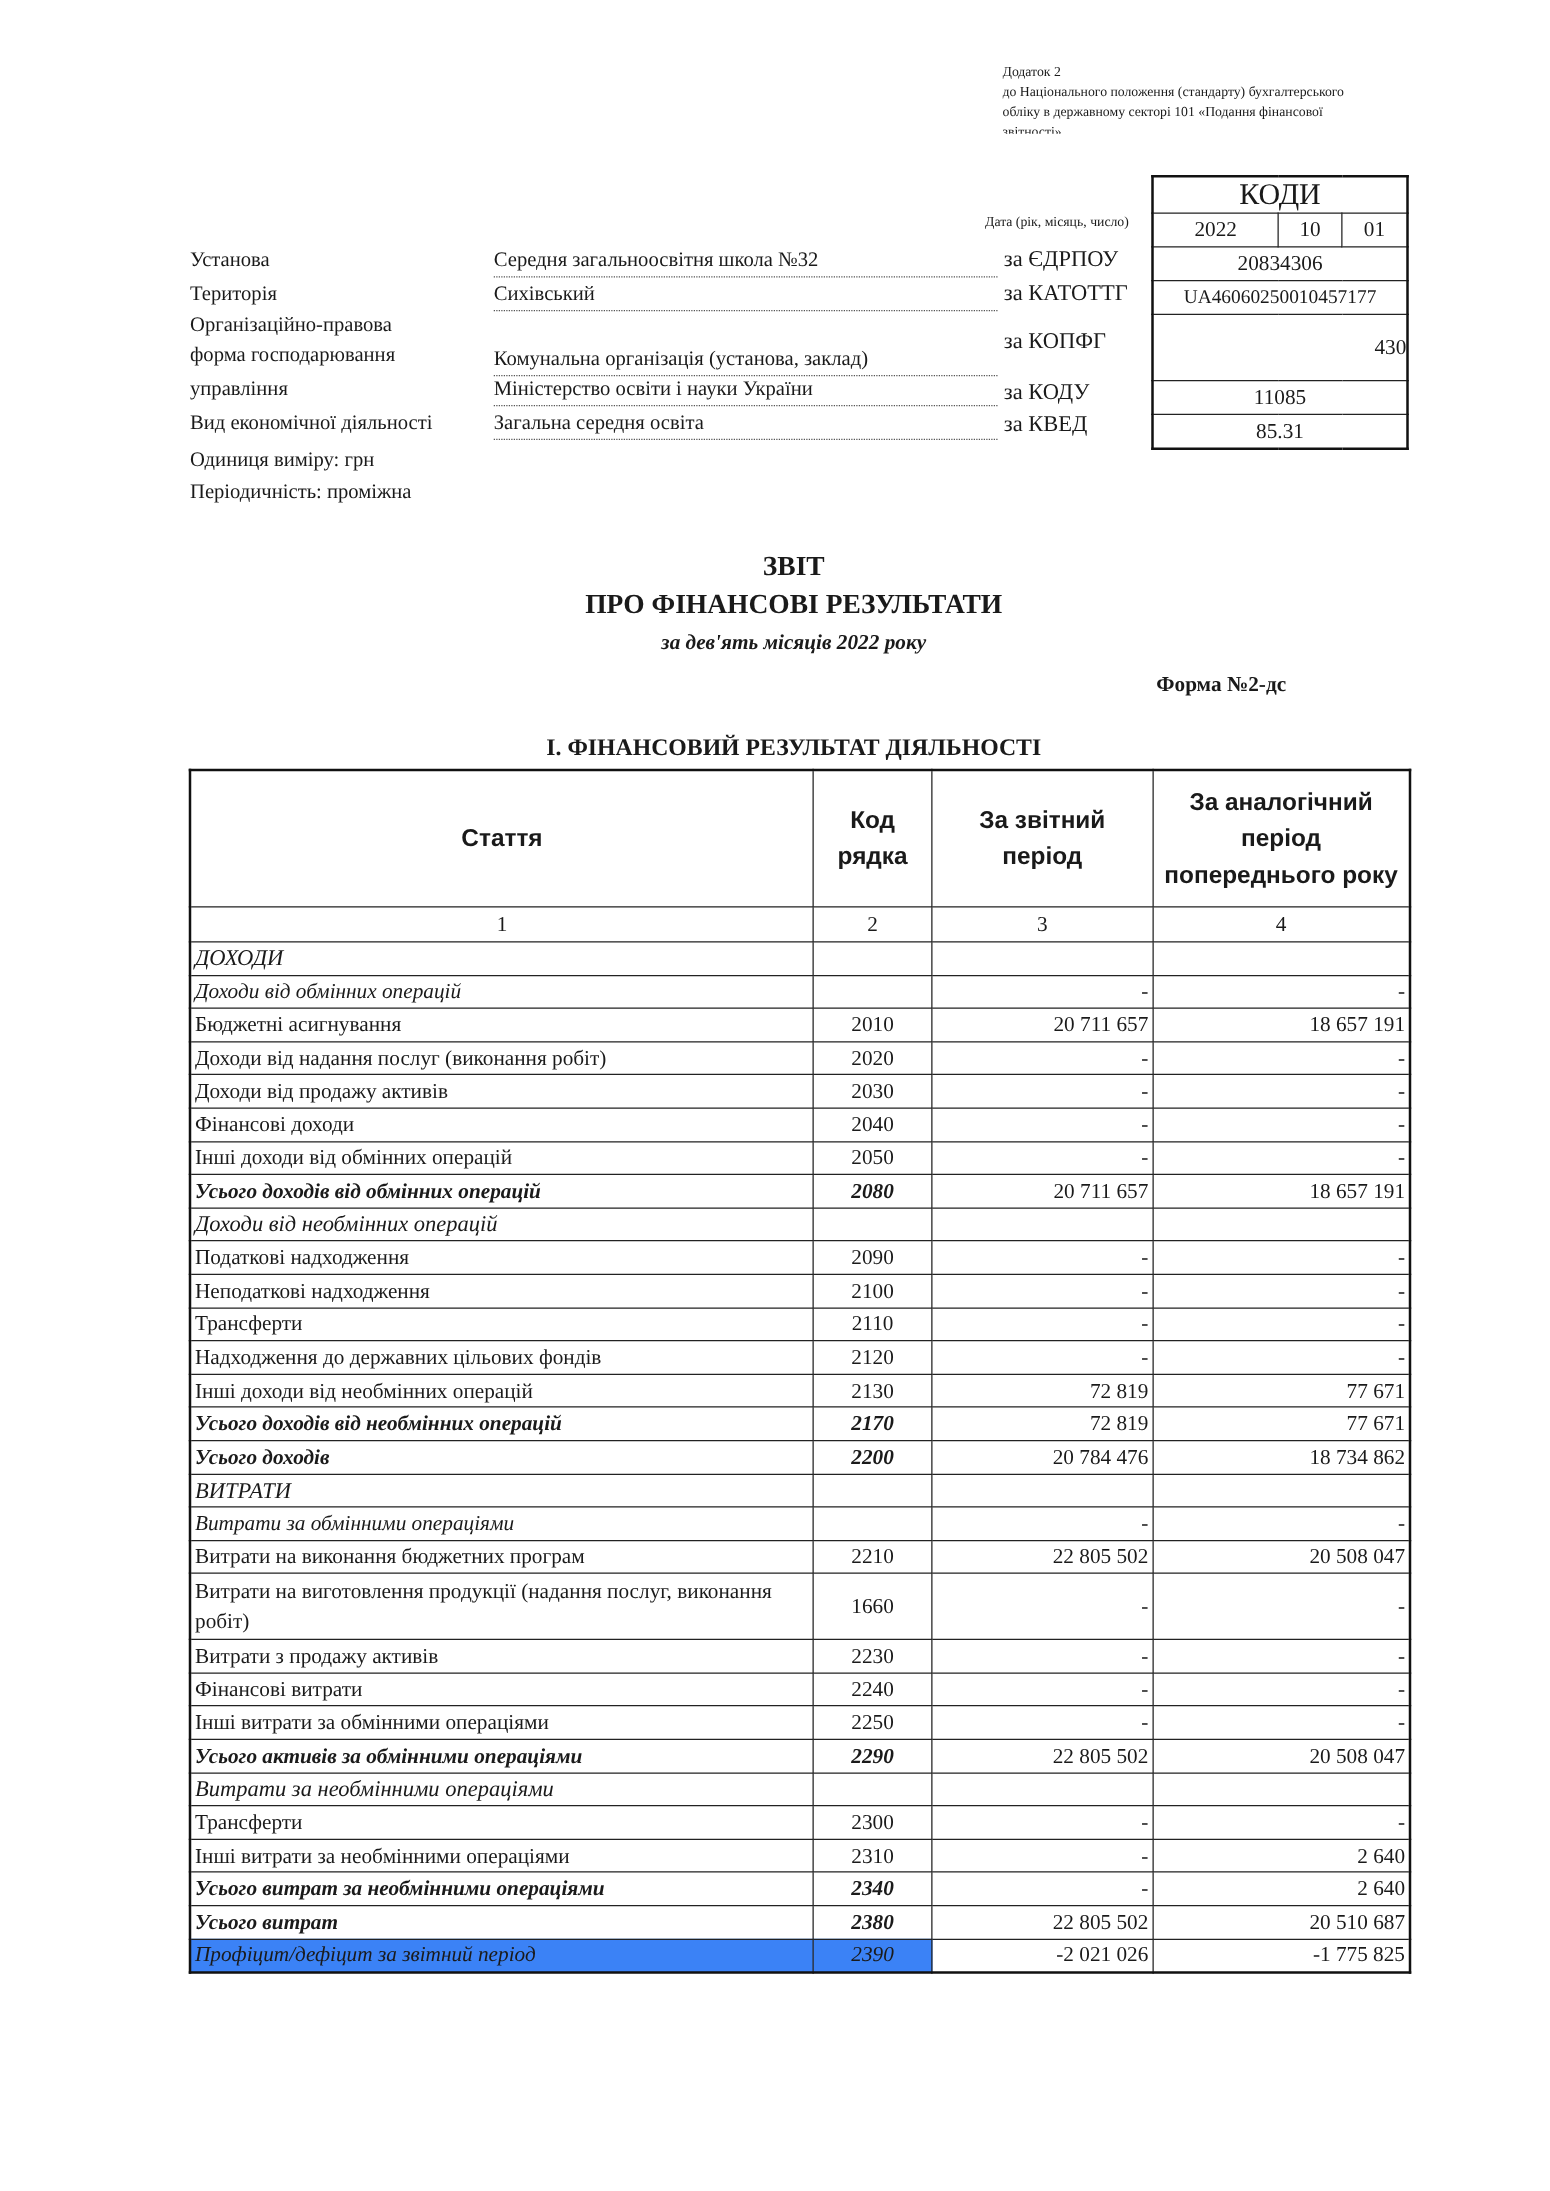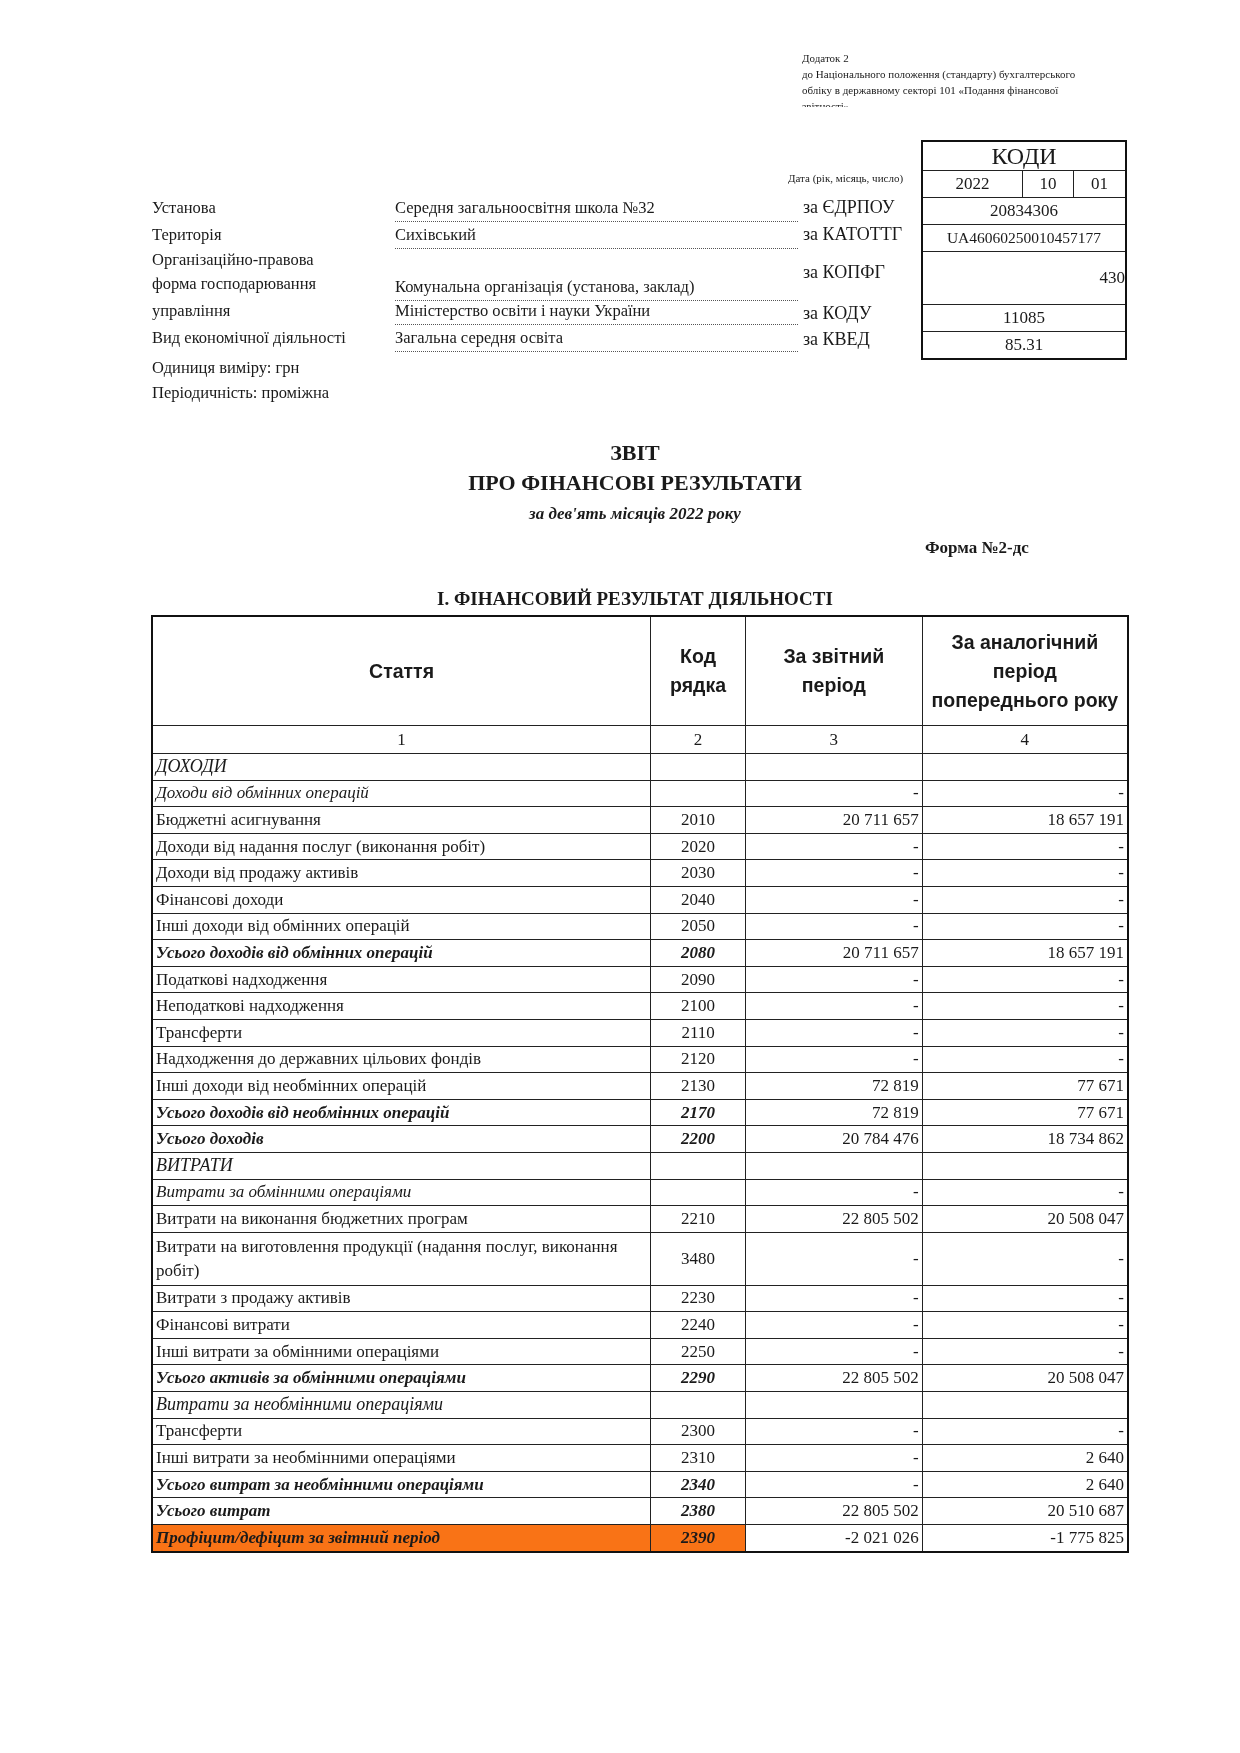--- a/index.html
+++ b/index.html
@@ -25,21 +25,21 @@
   table.rep { position:absolute; left:151px; top:615px; width:978px; border-collapse:collapse; border:2px solid #111; }
   table.rep td, table.rep th { border:1.5px solid #222; padding:0 3px; font-size:17px; height:25.6px; }
   table.rep th { font-size:19.5px; font-weight:bold; height:108px; line-height:29px; font-family:"Liberation Sans","DejaVu Sans",sans-serif; }
   table.rep tr.num td { text-align:center; height:27px; }
   table.rep td.code { text-align:center; }
   table.rep td.val { text-align:right; }
   tr.italic td.label { font-style:italic; }
   tr.section-row td.label { font-style:italic; font-size:18px; }
   tr.total td { font-weight:bold; font-style:italic; }
   tr.total td.val { font-weight:normal; font-style:normal; }
-  tr.result td.label, tr.result td.code { background:#f97316; font-weight:bold; }
+  tr.result td.label, tr.result td.code { background:#3b82f6; font-weight:normal; }
   tr.double td { height:52px; line-height:24px; }
 </style>
 </head>
 <body>
 
 <div class="abs appendix">
   <div>Додаток 2</div>
   <div>до Національного положення (стандарту) бухгалтерського</div>
   <div>обліку в державному секторі 101 «Подання фінансової</div>
   <div class="cut">звітності»</div>
@@ -163,20 +163,26 @@
         <td class="code">2050</td>
         <td class="val">-</td>
         <td class="val">-</td>
       </tr>
       <tr class="total">
         <td class="label">Усього доходів від обмінних операцій</td>
         <td class="code">2080</td>
         <td class="val">20 711 657</td>
         <td class="val">18 657 191</td>
       </tr>
+      <tr class="section-row">
+        <td class="label">Доходи від необмінних операцій</td>
+        <td class="code"></td>
+        <td class="val"></td>
+        <td class="val"></td>
+      </tr>
       <tr>
         <td class="label">Податкові надходження</td>
         <td class="code">2090</td>
         <td class="val">-</td>
         <td class="val">-</td>
       </tr>
       <tr>
         <td class="label">Неподаткові надходження</td>
         <td class="code">2100</td>
         <td class="val">-</td>
@@ -225,21 +231,21 @@
         <td class="val">-</td>
       </tr>
       <tr>
         <td class="label">Витрати на виконання бюджетних програм</td>
         <td class="code">2210</td>
         <td class="val">22 805 502</td>
         <td class="val">20 508 047</td>
       </tr>
       <tr class="double">
         <td class="label">Витрати на виготовлення продукції (надання послуг, виконання робіт)</td>
-        <td class="code">3480</td>
+        <td class="code">1660</td>
         <td class="val">-</td>
         <td class="val">-</td>
       </tr>
       <tr>
         <td class="label">Витрати з продажу активів</td>
         <td class="code">2230</td>
         <td class="val">-</td>
         <td class="val">-</td>
       </tr>
       <tr>

